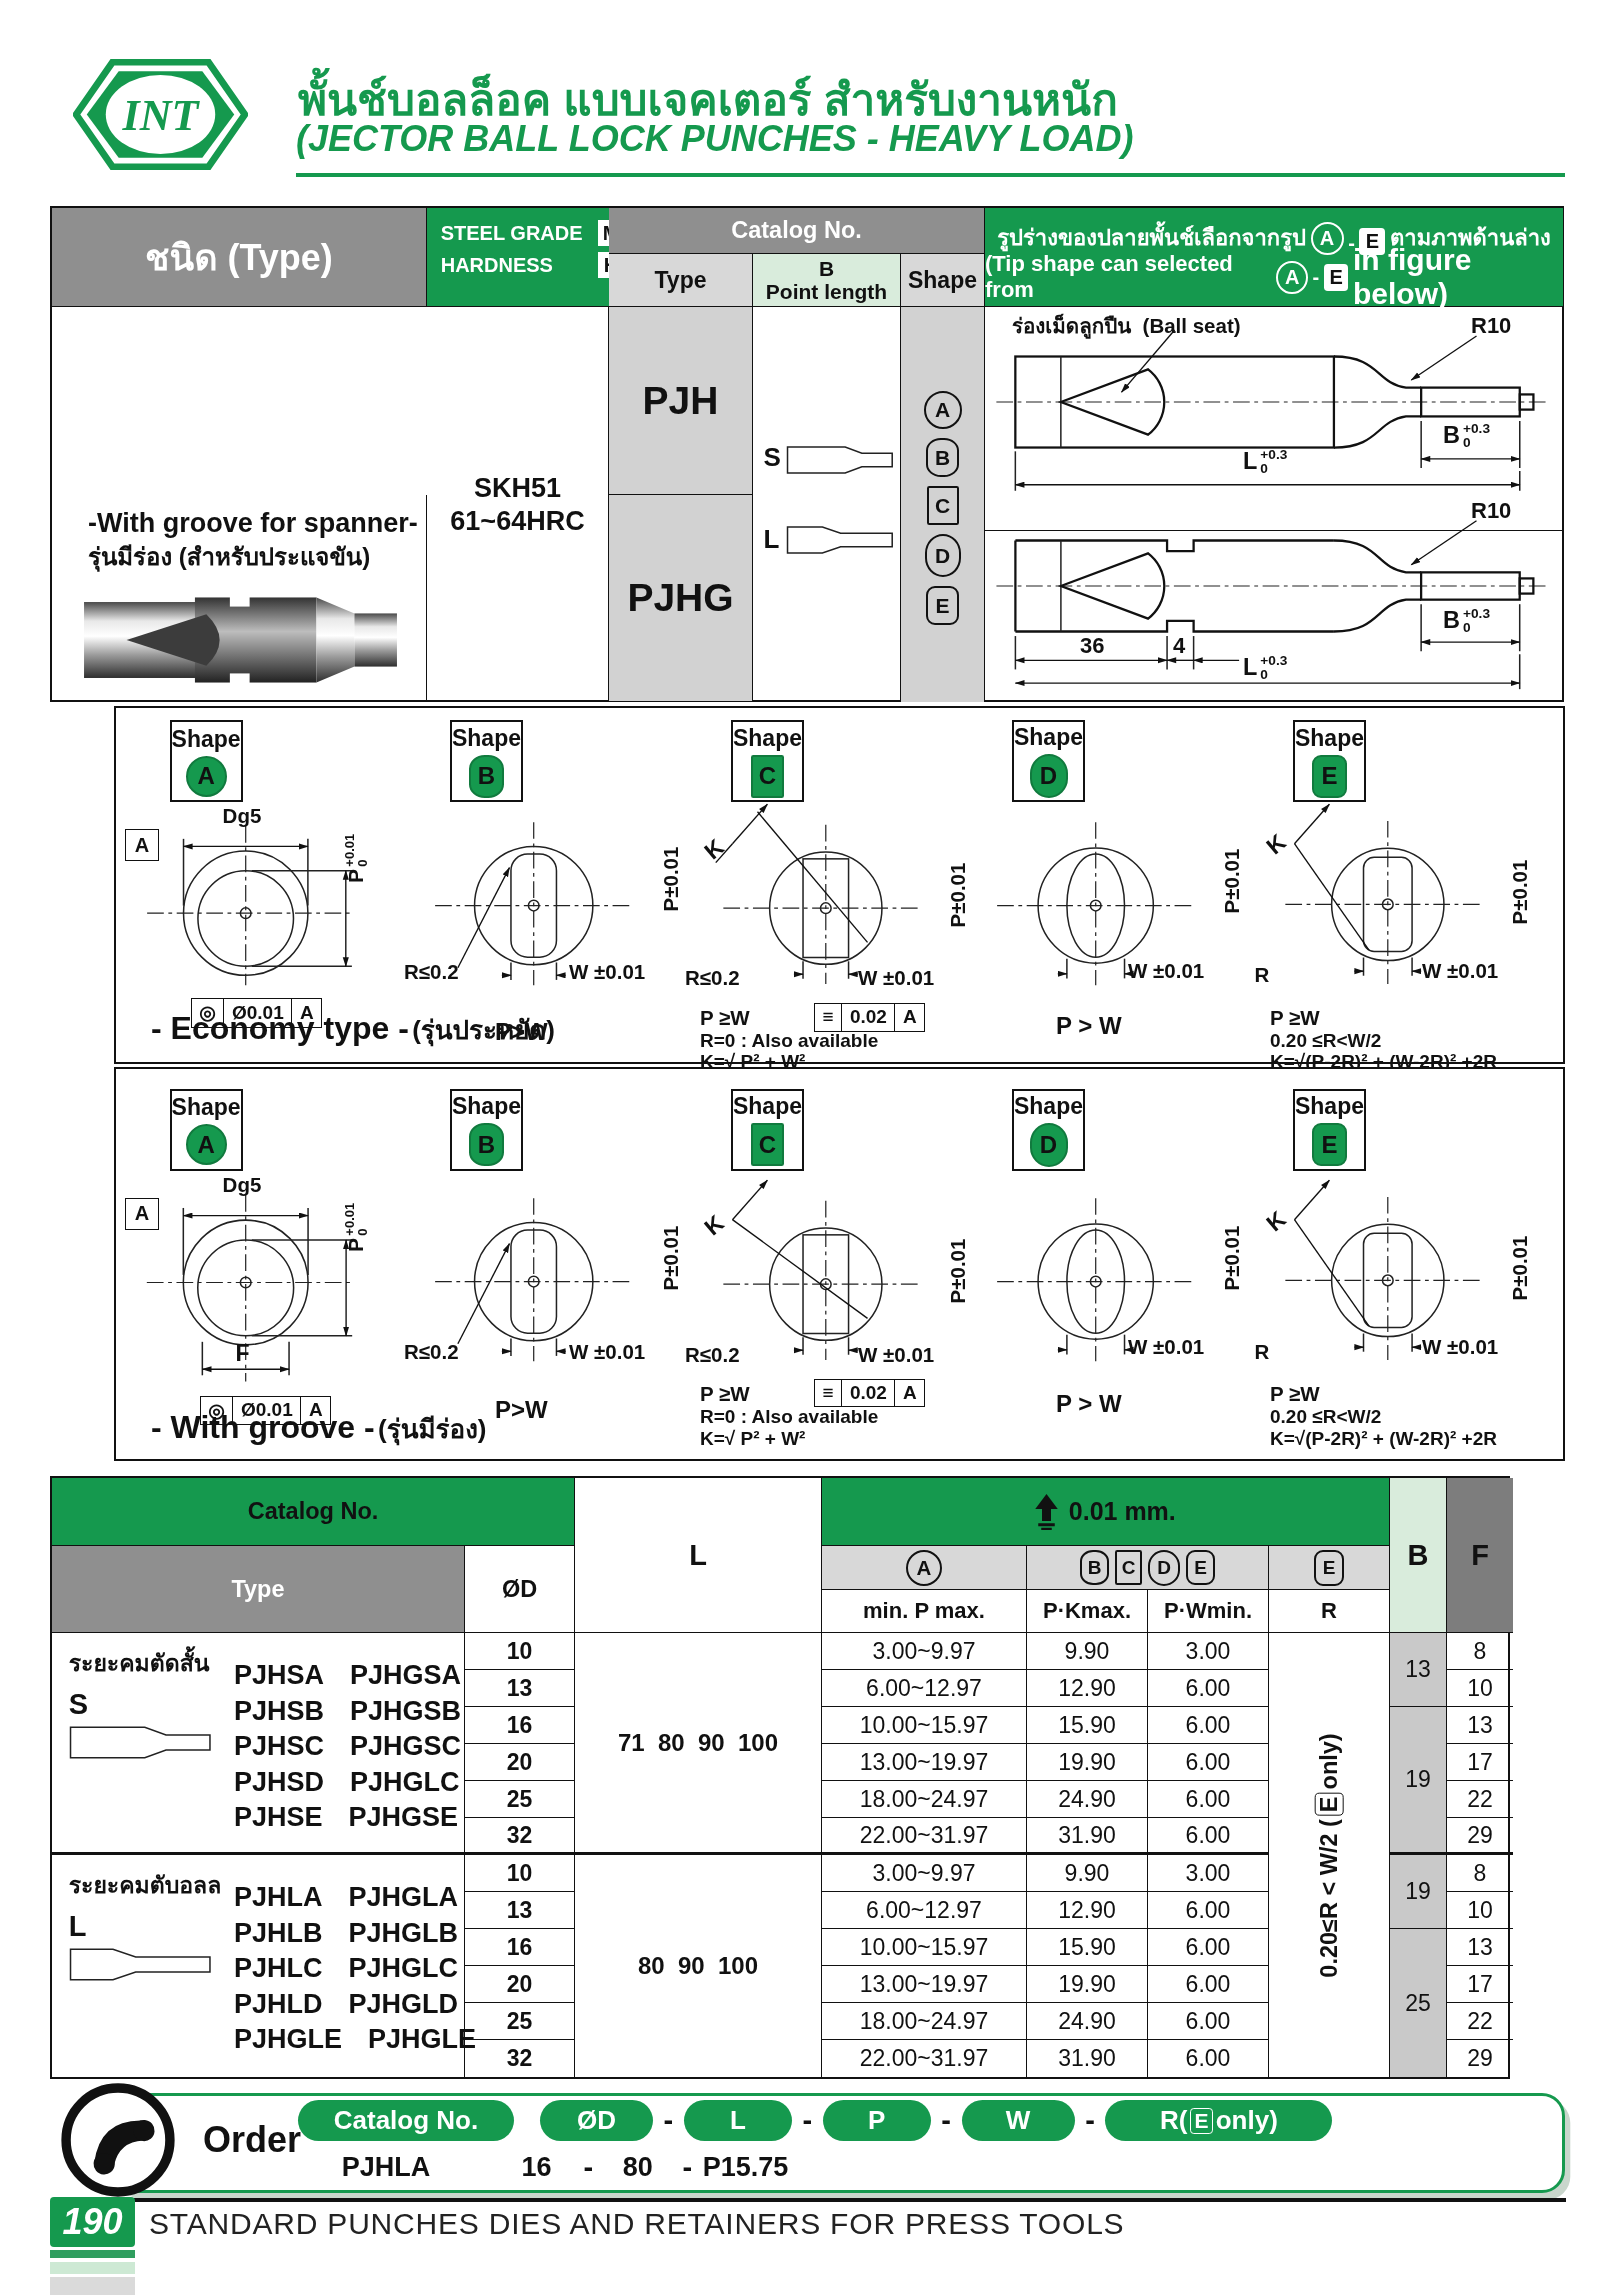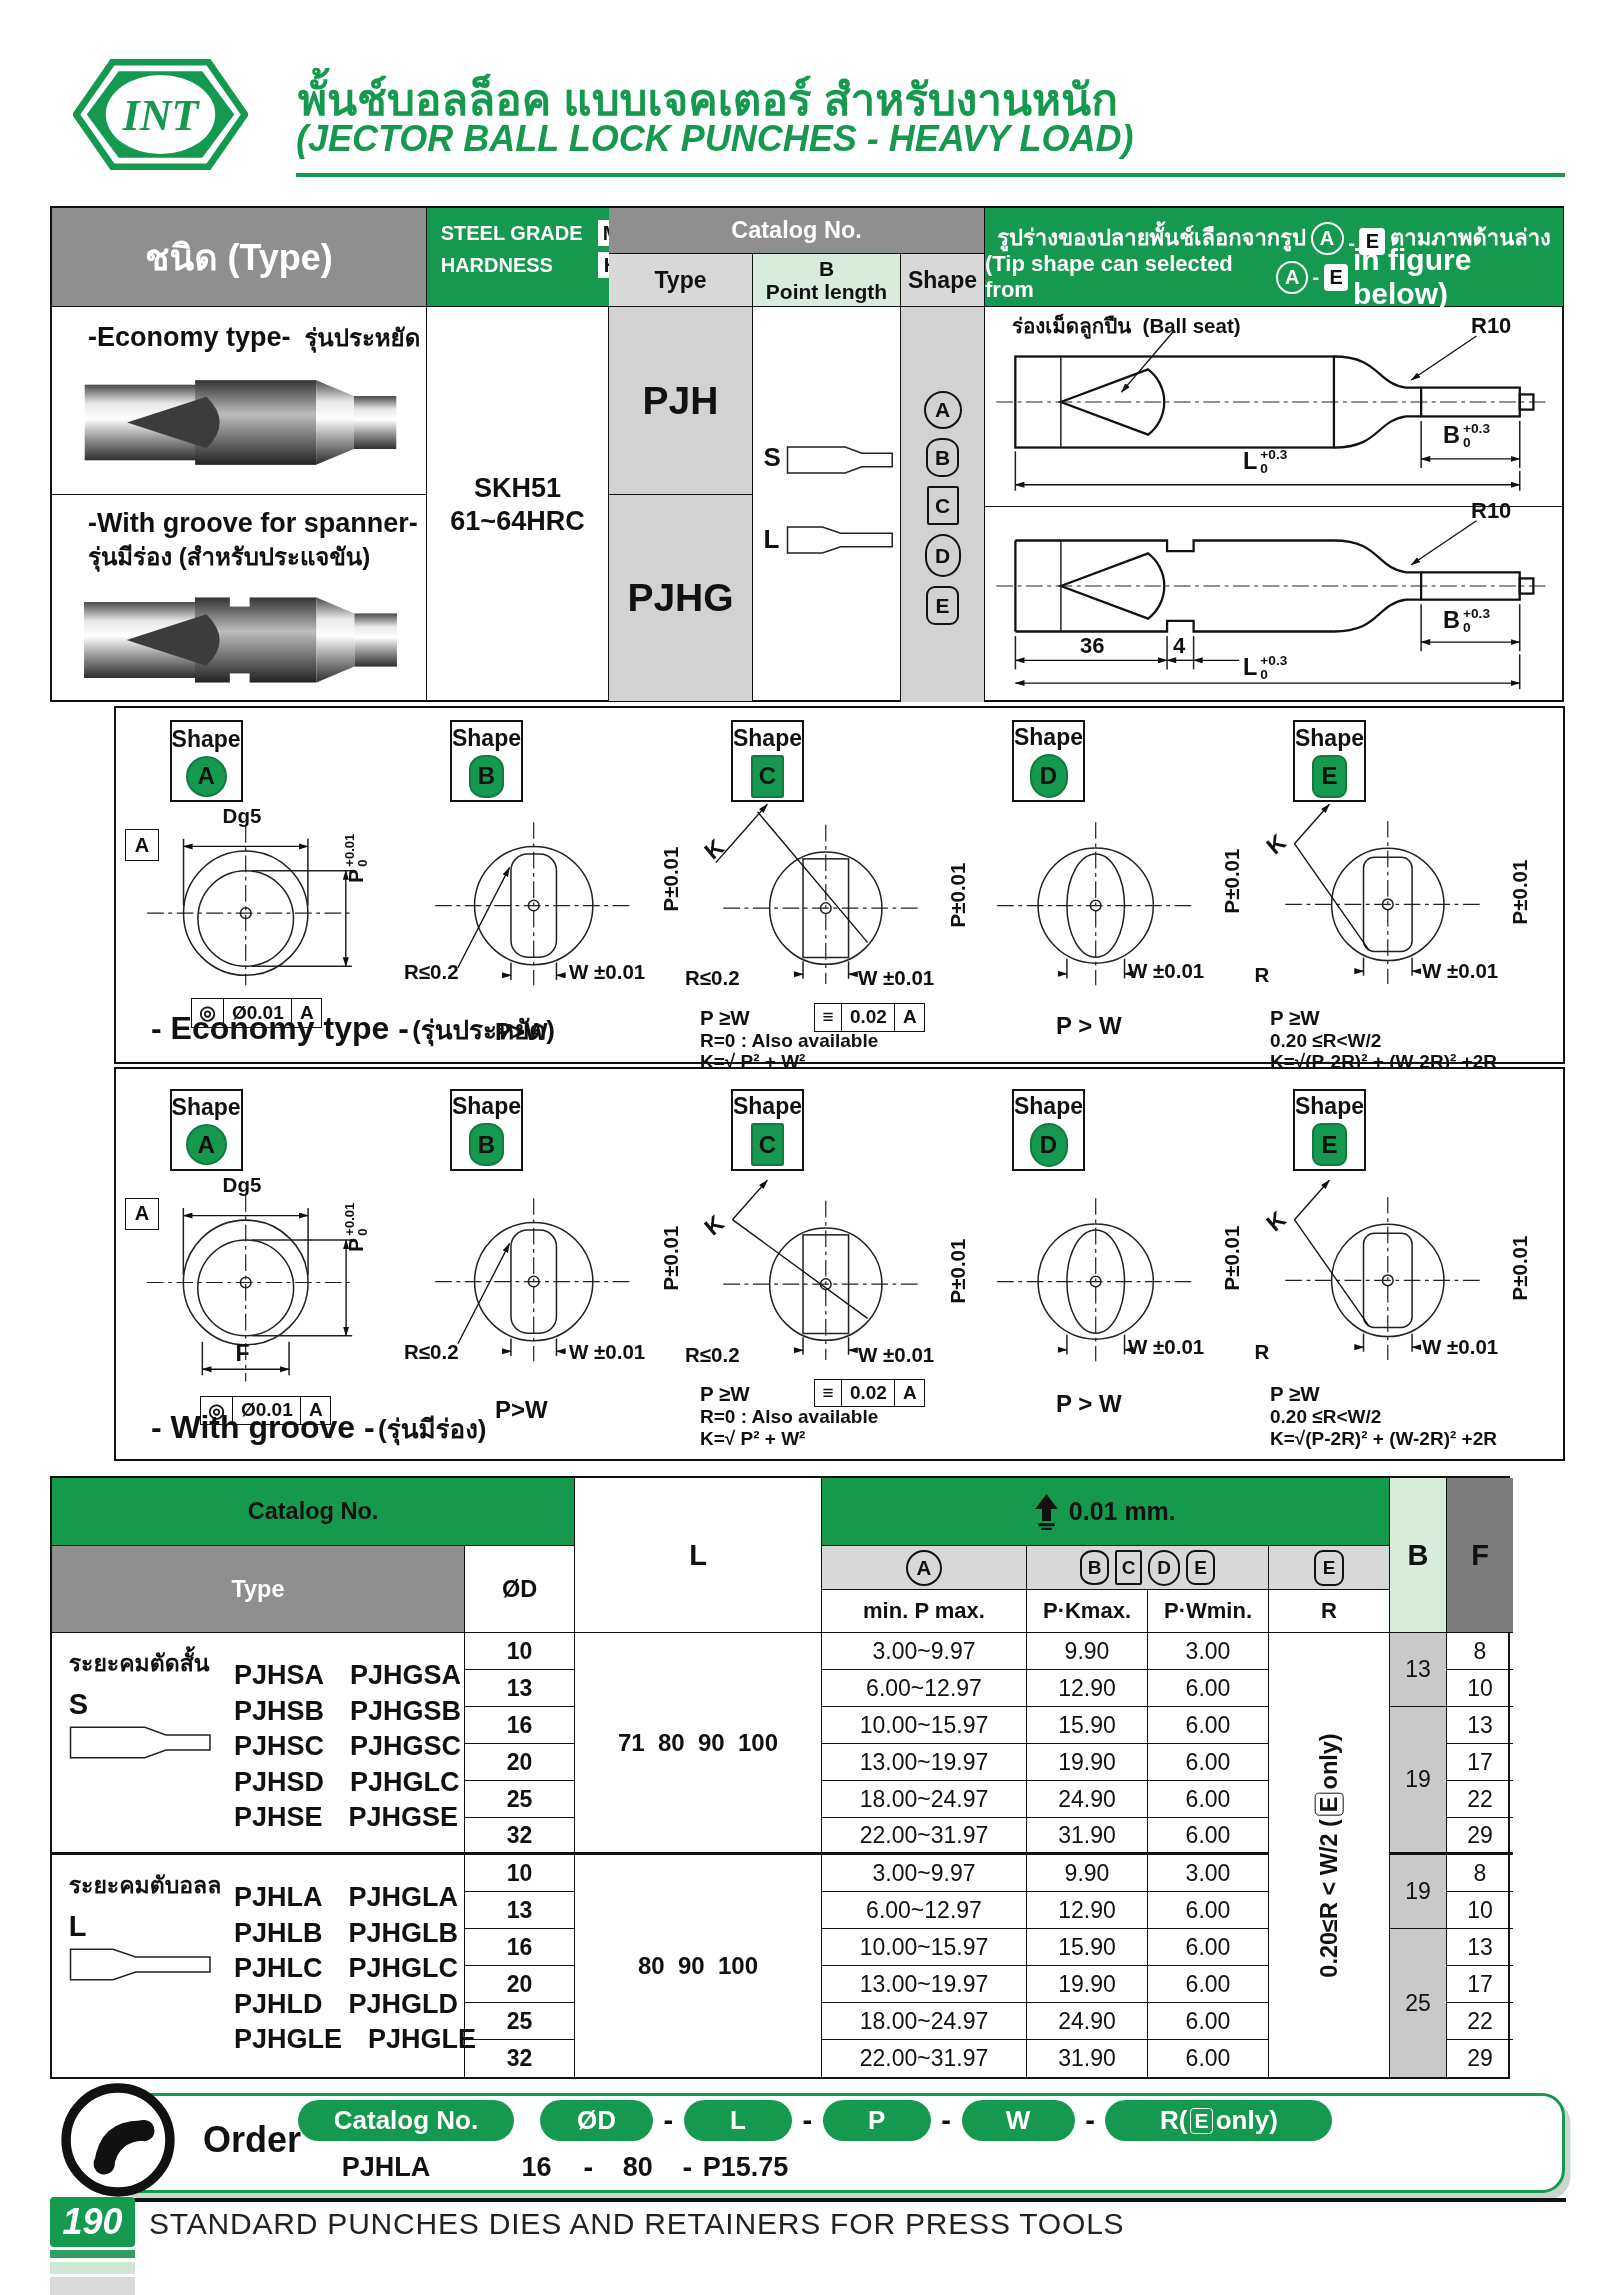--- a/index.html
+++ b/index.html
@@ -172,33 +172,20 @@
       </div>
       <div style="display:flex;align-items:center;justify-content:center;height:44px;">
         <span class="b white-t" style="font-size:22px;">(Tip shape can selected from</span>
         <span class="tip-a">A</span>
         <span class="b white-t" style="font-size:20px;">-</span>
         <span class="tip-e">E</span>
         <span class="b white-t" style="font-size:30px;">in figure below)</span>
       </div>
     </div>
 
-    <div class="tcell br bb" style="left:0;top:99px;width:375px;height:188px;">
-      <div style="padding:10.6px 0 0 36px;">
-        <span class="b" style="font-size:27px;">-Economy type-</span>
-        <span class="b" style="font-size:24px;margin-left:10.6px;">รุ่นประหยัด</span>
-      </div>
-      <svg class="abs" style="left:29px;top:55px;" width="319" height="121" viewBox="0 0 420 160">
-        <rect x="4" y="30" width="250" height="100" fill="url(#steelg)"></rect>
-        <rect x="150" y="24" width="160" height="112" fill="url(#steeld)"></rect>
-        <path d="M60,80 L165,46 Q200,80 165,114 Z" fill="#3c3c3c"></path>
-        <path d="M310,24 L360,45 L360,115 L310,136 Z" fill="url(#steelg)"></path>
-        <rect x="360" y="45" width="56" height="70" fill="url(#steelg)"></rect>
-      </svg>
-    </div>
 
     <div class="tcell br" style="left:0;top:287px;width:375px;height:206px;">
       <div style="padding:12px 0 0 36px;line-height:33px;">
         <div class="b" style="font-size:27px;">-With groove for spanner-</div>
         <div class="b" style="font-size:24px;">รุ่นมีร่อง (สำหรับประแจขัน)</div>
       </div>
       <svg class="abs" style="left:29px;top:88px;" width="319" height="114" viewBox="0 0 420 150">
         <rect x="4" y="25" width="250" height="100" fill="url(#steelg)"></rect>
         <rect x="150" y="19" width="160" height="112" fill="url(#steeld)"></rect>
         <rect x="196" y="15" width="26" height="16" fill="#fff"></rect>
@@ -235,21 +222,21 @@
     <div class="tcell mgray-bg br" style="left:849px;top:99px;width:84px;height:395px;">
       <div style="display:flex;flex-direction:column;align-items:center;gap:9px;padding-top:84px;">
         <span class="badge sh-a" style="width:38px;height:38px;font-size:21px;">A</span>
         <span class="badge sh-b" style="width:33px;height:39px;font-size:21px;">B</span>
         <span class="badge sh-c" style="width:32px;height:39px;font-size:21px;">C</span>
         <span class="badge sh-d" style="width:36px;height:43px;font-size:21px;">D</span>
         <span class="badge sh-e" style="width:33px;height:39px;font-size:21px;">E</span>
       </div>
     </div>
 
-    <div class="tcell bb" style="left:933px;top:99px;width:578px;height:200px;">
+    <div class="tcell bb" style="left:933px;top:99px;width:578px;height:224px;">
       <svg class="abs" style="left:0;top:0;" width="578" height="187" viewBox="0 0 762 246">
         <line class="cl" x1="15" y1="125" x2="745" y2="125"></line>
         <rect class="med" x="40" y="65" width="420" height="120"></rect>
         <line class="thin" x1="100" y1="65" x2="100" y2="185"></line>
         <path class="med" d="M100,125 L215,82 A54,54 0 0 1 215,168 Z"></path>
         <path class="med" d="M460,65 C520,65 515,100 555,106 L575,106 M460,185 C520,185 515,150 555,144 L575,144"></path>
         <rect class="med" x="575" y="106" width="130" height="38"></rect>
         <rect class="med" x="705" y="115" width="18" height="20"></rect>
         <line class="dim" x1="250" y1="30" x2="180" y2="112" marker-end="url(#arr)"></line>
         <line class="dim" x1="648" y1="38" x2="562" y2="96" marker-end="url(#arr)"></line>

